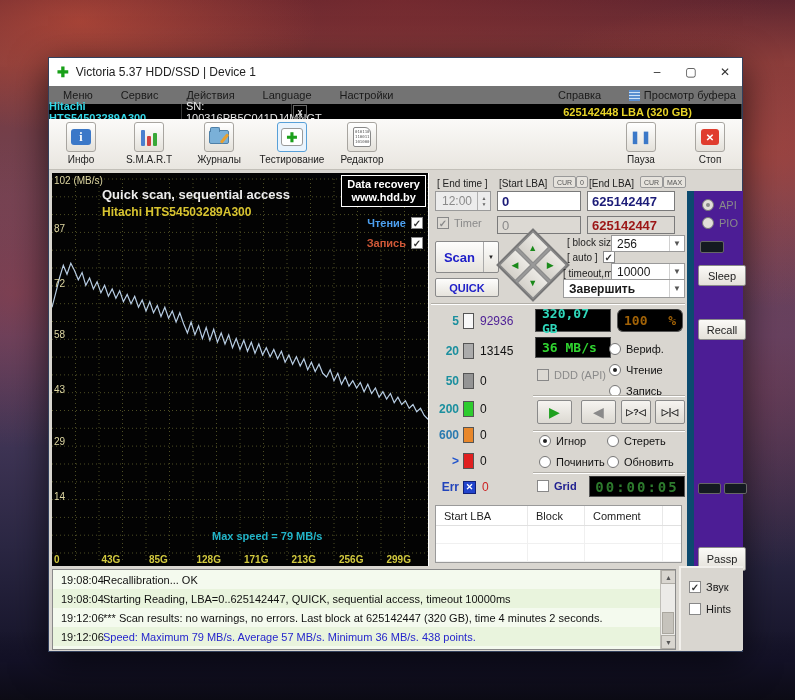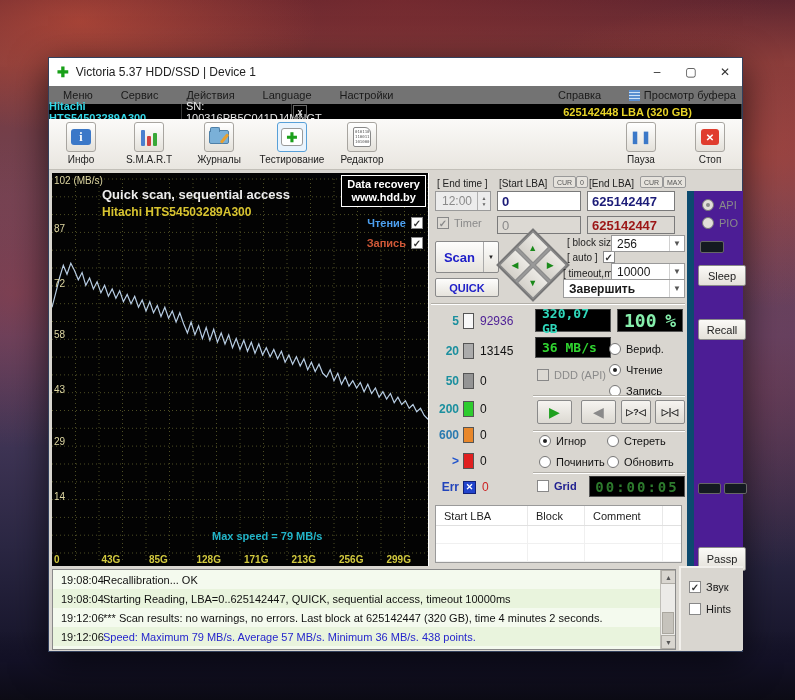--- a/index.html
+++ b/index.html
@@ -151,21 +151,21 @@
   .stat-label { width:26px; text-align:right; font-weight:bold; font-size:12px; margin-right:4px; }
   .stat-block { width:11px; height:16px; border:1px solid #555; }
   .stat-block.errbox { width:13px; height:13px; display:flex; align-items:center; justify-content:center;
     color:#fff; font-size:9px; font-weight:bold; border:1px solid #10207a; }
   .stat-count { margin-left:6px; font-size:12px; color:#111; }
 
   
   .lcd { position:absolute; background:#000; border:1px solid #555; border-top-color:#333;
     font-family:"DejaVu Sans Mono",monospace; font-weight:bold; display:flex; align-items:center; padding:0 6px; }
   .lcd.gb { color:#2fd8bc; font-size:13px; }
-  .lcd.pct { color:#86efac; font-size:18px; justify-content:space-between; }
+  .lcd.pct { color:#a16207; font-size:13px; justify-content:space-between;border-radius:6px; }
   .lcd.speed { color:#30d430; font-size:13px; }
   .lcd.timer { color:#2d7a2d; font-size:14px; letter-spacing:2px; justify-content:center; }
 
   .radio-row { position:absolute; display:flex; align-items:center; gap:5px; font-size:11px; color:#111; }
   .radio { width:12px; height:12px; border-radius:50%; background:#fff; border:1px solid #777; position:relative; }
   .radio.sel::after { content:""; position:absolute; left:3px; top:3px; width:4px; height:4px; border-radius:50%; background:#222; }
   .radio.dis { background:#e2dfd9; }
   .radio.dis.sel::after { background:#8a8a8a; }
   .radio-row.gray { color:#8a8a8a; }
 

